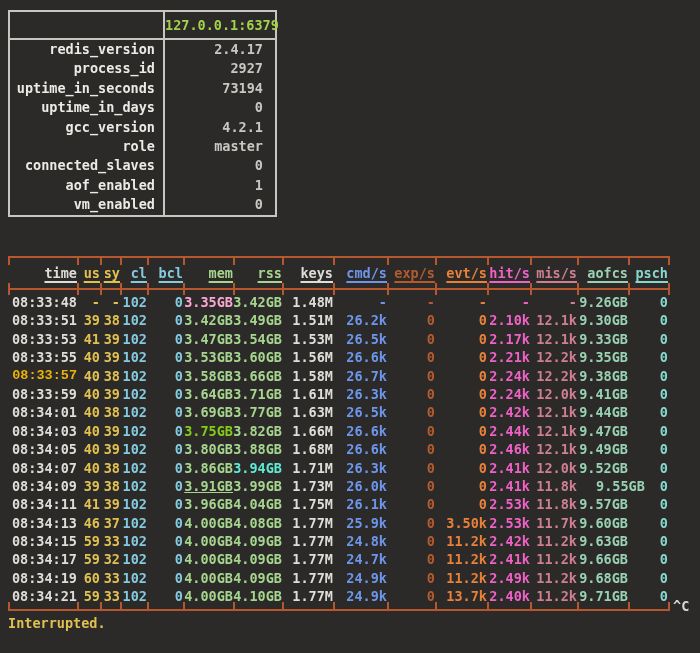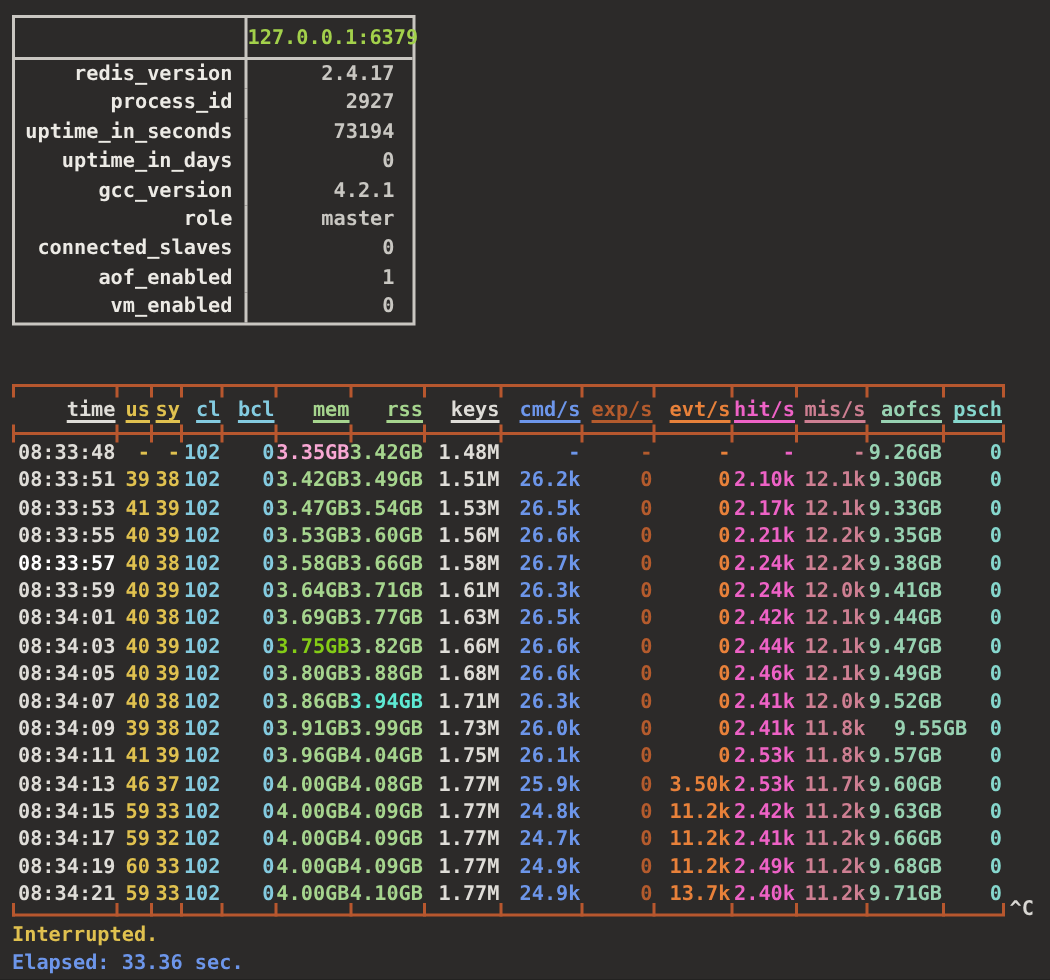--- a/index.html
+++ b/index.html
@@ -211,21 +211,21 @@
           <span class="cell" style="color: rgb(223, 221, 216);">1.56M</span>
           <span class="cell" style="color: rgb(109, 150, 234);">26.6k</span>
           <span class="cell" style="color: rgb(180, 91, 45);">0</span>
           <span class="cell" style="color: rgb(232, 129, 58);">0</span>
           <span class="cell" style="color: rgb(238, 98, 198);">2.21k</span>
           <span class="cell" style="color: rgb(206, 127, 146);">12.2k</span>
           <span class="cell" style="color: rgb(152, 210, 178);">9.35GB</span>
           <span class="cell" style="color: rgb(134, 215, 205);">0</span>
         </div>
         <div class="srow">
-          <span class="cell" style="color: #ffffff;">08:33:57</span>
+          <span class="cell" style="color: #eab308; font-family: Liberation Mono, monospace;">08:33:57</span>
           <span class="cell" style="color: rgb(224, 193, 79);">40</span>
           <span class="cell" style="color: rgb(224, 193, 79);">38</span>
           <span class="cell" style="color: rgb(132, 203, 224);">102</span>
           <span class="cell" style="color: rgb(132, 203, 224);">0</span>
           <span class="cell" style="color: rgb(166, 213, 142);">3.58GB</span>
           <span class="cell" style="color: rgb(166, 213, 142);">3.66GB</span>
           <span class="cell" style="color: rgb(223, 221, 216);">1.58M</span>
           <span class="cell" style="color: rgb(109, 150, 234);">26.7k</span>
           <span class="cell" style="color: rgb(180, 91, 45);">0</span>
           <span class="cell" style="color: rgb(232, 129, 58);">0</span>
@@ -318,21 +318,21 @@
           <span class="cell" style="color: rgb(206, 127, 146);">12.0k</span>
           <span class="cell" style="color: rgb(152, 210, 178);">9.52GB</span>
           <span class="cell" style="color: rgb(134, 215, 205);">0</span>
         </div>
         <div class="srow">
           <span class="cell" style="color: rgb(223, 221, 216);">08:34:09</span>
           <span class="cell" style="color: rgb(224, 193, 79);">39</span>
           <span class="cell" style="color: rgb(224, 193, 79);">38</span>
           <span class="cell" style="color: rgb(132, 203, 224);">102</span>
           <span class="cell" style="color: rgb(132, 203, 224);">0</span>
-          <span class="cell" style="color: rgb(166, 213, 142);">3.91GB</span>
+          <span class="cell" style="color: rgb(166, 213, 142); text-decoration: underline;">3.91GB</span>
           <span class="cell" style="color: rgb(166, 213, 142);">3.99GB</span>
           <span class="cell" style="color: rgb(223, 221, 216);">1.73M</span>
           <span class="cell" style="color: rgb(109, 150, 234);">26.0k</span>
           <span class="cell" style="color: rgb(180, 91, 45);">0</span>
           <span class="cell" style="color: rgb(232, 129, 58);">0</span>
           <span class="cell" style="color: rgb(238, 98, 198);">2.41k</span>
           <span class="cell" style="color: rgb(206, 127, 146);">11.8k</span>
           <span class="cell" style="color: rgb(152, 210, 178); margin-left: 19px;">9.55GB</span>
           <span class="cell" style="color: rgb(134, 215, 205);">0</span>
         </div>
@@ -456,14 +456,13 @@
           <i></i>
           <i></i>
           <i></i>
           <i></i>
         </div>
     </div>
   </div>
 
   <span class="caret">^C</span>
   <div class="msg-int">Interrupted.</div>
-  <div class="msg-ela">Elapsed: 33.36 sec.</div>
 </div>
 
 </body></html>

